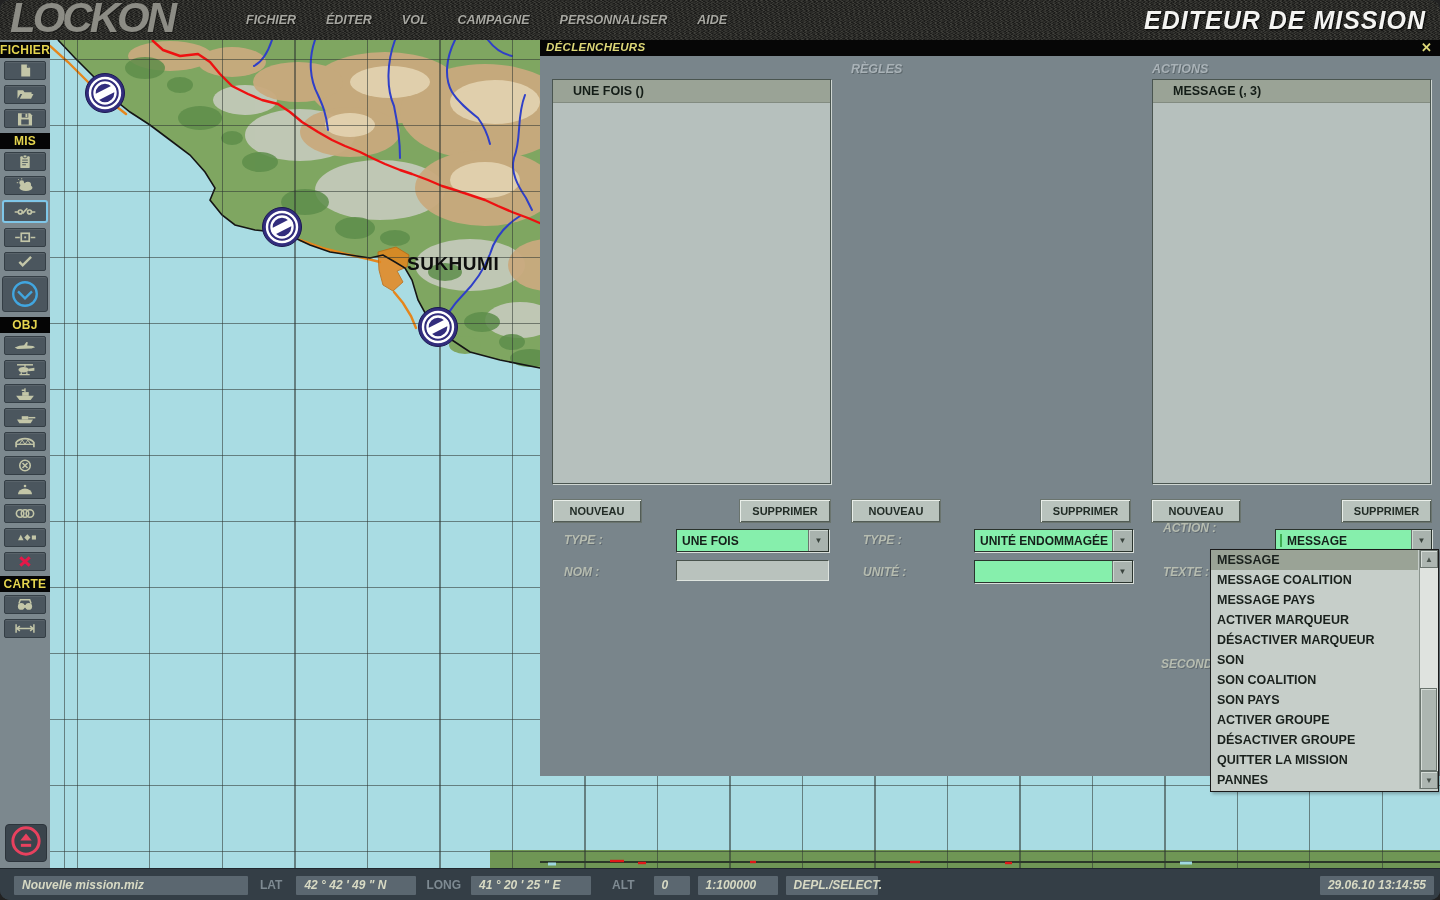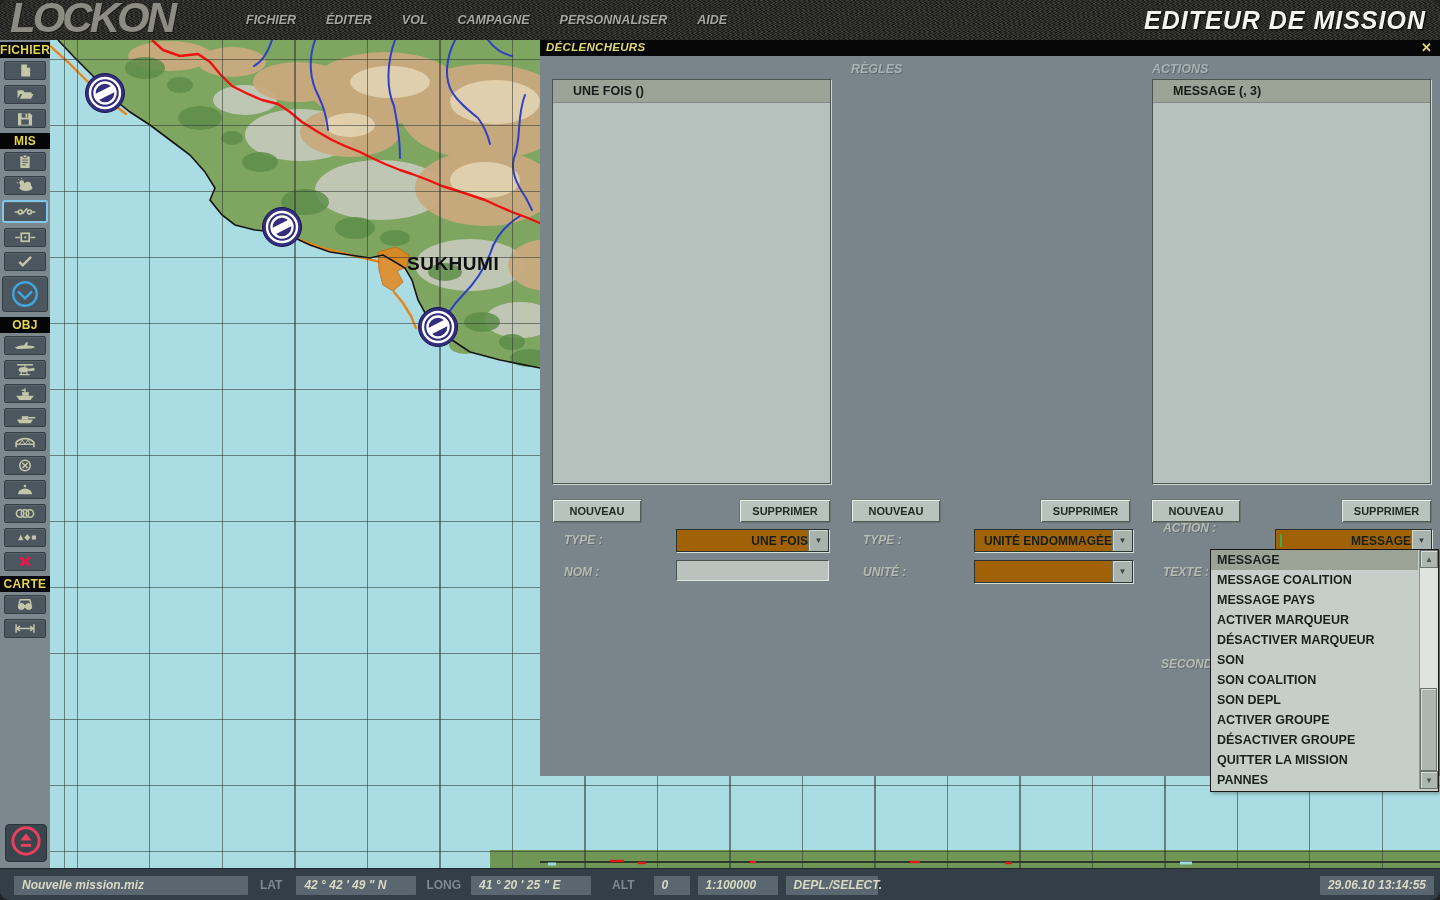--- a/index.html
+++ b/index.html
@@ -52,22 +52,22 @@
   .col-header{position:absolute;font-size:12.5px;font-weight:bold;font-style:italic;color:#a9b2b7;
     text-shadow:1px 1px 0 rgba(40,48,52,.35);}
   .listbox{position:absolute;background:#b6c0bd;border:1px solid #4a5550;box-shadow:1px 1px 0 #cfd6d2;}
   .list-sel{height:22px;background:#9aa396;border-bottom:1px solid #828b80;
     font-size:12.5px;font-weight:bold;color:#141d17;line-height:22px;padding-left:20px;}
   .btn{position:absolute;height:22px;background:#b9c3bd;border:1px solid #6a746e;
     box-shadow:inset 1px 1px 0 #e9eee9,inset -1px -1px 0 #525c56;
     font-size:11px;font-weight:bold;color:#222c26;text-align:center;line-height:22px;cursor:default;}
   .flabel{position:absolute;font-size:12px;font-weight:bold;font-style:italic;color:#b6bcb0;
     text-shadow:1px 1px 0 rgba(40,48,52,.3);margin-left:12px;}
-  .combo{position:absolute;height:21px;background:#a16207;border:1px solid #2a332d;
-    box-shadow:1px 1px 0 #d8ded9;display:flex;align-items:center;text-align:right;}
+  .combo{position:absolute;height:21px;background:#86efac;border:1px solid #2a332d;
+    box-shadow:1px 1px 0 #d8ded9;display:flex;align-items:center;}
   .cval{flex:1;font-size:12px;font-weight:bold;color:#15201a;padding-left:5px;white-space:nowrap;overflow:hidden;}
   .caret{width:2px;height:13px;background:#3fae52;margin-left:4px;}
   .carrow{width:19px;align-self:stretch;background:#a9b3ae;border-left:1px solid #6a746e;
     box-shadow:inset 1px 1px 0 #cfd8d2;font-size:8px;color:#39433d;display:flex;align-items:center;justify-content:center;}
   .tinput{position:absolute;height:19px;background:#b9c2bd;border:1px solid;
     border-color:#49534d #dfe5e0 #dfe5e0 #49534d;font-family:"Liberation Sans",sans-serif;
     font-size:12px;font-weight:bold;color:#15201a;padding:0 4px;}
 
   
   .dropdown{position:absolute;left:670px;top:509px;width:227px;height:241px;background:#c6cec9;
@@ -471,21 +471,21 @@
 
     <div class="dropdown">
       <div id="dd-items">
           <div class="dd-item selected">MESSAGE</div>
           <div class="dd-item">MESSAGE COALITION</div>
           <div class="dd-item">MESSAGE PAYS</div>
           <div class="dd-item">ACTIVER MARQUEUR</div>
           <div class="dd-item">DÉSACTIVER MARQUEUR</div>
           <div class="dd-item">SON</div>
           <div class="dd-item">SON COALITION</div>
-          <div class="dd-item">SON DEPL</div>
+          <div class="dd-item">SON PAYS</div>
           <div class="dd-item">ACTIVER GROUPE</div>
           <div class="dd-item">DÉSACTIVER GROUPE</div>
           <div class="dd-item">QUITTER LA MISSION</div>
           <div class="dd-item">PANNES</div>
         </div>
       <div class="dd-scroll">
         <div class="dd-btn" style="top:0">▲</div>
         <div class="dd-thumb"></div>
         <div class="dd-btn" style="top:221px">▼</div>
       </div>

